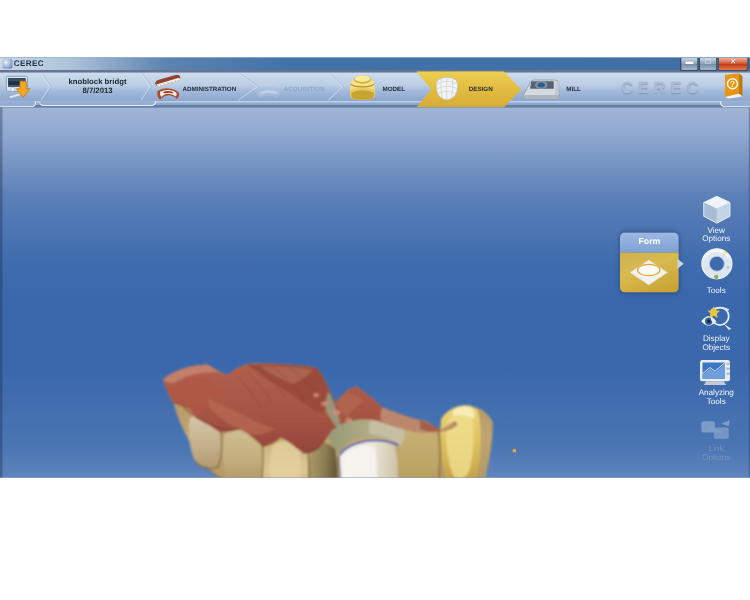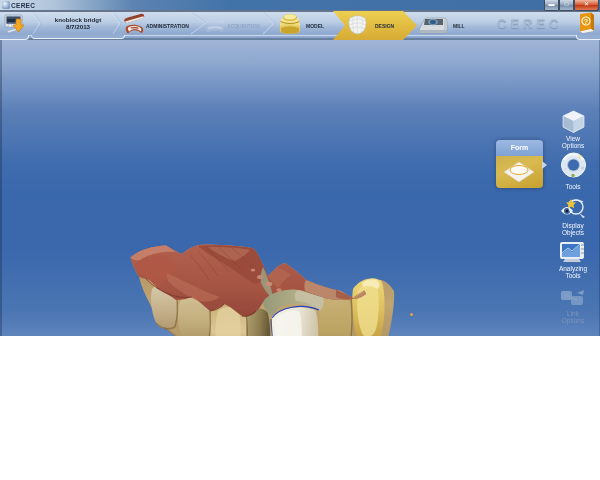--- a/index.html
+++ b/index.html
@@ -1,17 +1,17 @@
 <!DOCTYPE html>
 <html><head>
 <meta charset="utf-8">
 <style>
   html,body{margin:0;padding:0;}
   body{width:600px;height:480px;overflow:hidden;font-family:"Liberation Sans",sans-serif;}
-  #screen{position:relative;width:600px;height:336px;overflow:hidden;background:#3f63a6;}
+  #screen{position:relative;width:600px;height:336px;overflow:hidden;background:#3f63a6;margin-top:46px;}
   
   #titlebar{position:absolute;left:0;top:0;width:600px;height:10px;
     background:linear-gradient(90deg,#c8d8e8 0%,#b0c4da 9%,#5d84b2 22%,#4273a8 38%,#4070a5 85%,#3f6da2 100%);
     border-bottom:2px solid #66758b;}
   #titletxt{position:absolute;left:11px;top:1.5px;font-size:6.5px;font-weight:bold;color:#1d3048;letter-spacing:0.3px;}
   #titleico{position:absolute;left:2px;top:1px;width:8px;height:8px;border-radius:2px;
     background:radial-gradient(circle at 35% 35%,#eef4fa,#7c9cc4 70%,#4a6da0);}
   
   #winbtns{position:absolute;right:1px;top:0;height:10px;display:flex;}
   .wbtn{width:13px;height:10px;border:1px solid #3c4c61;border-top:none;

